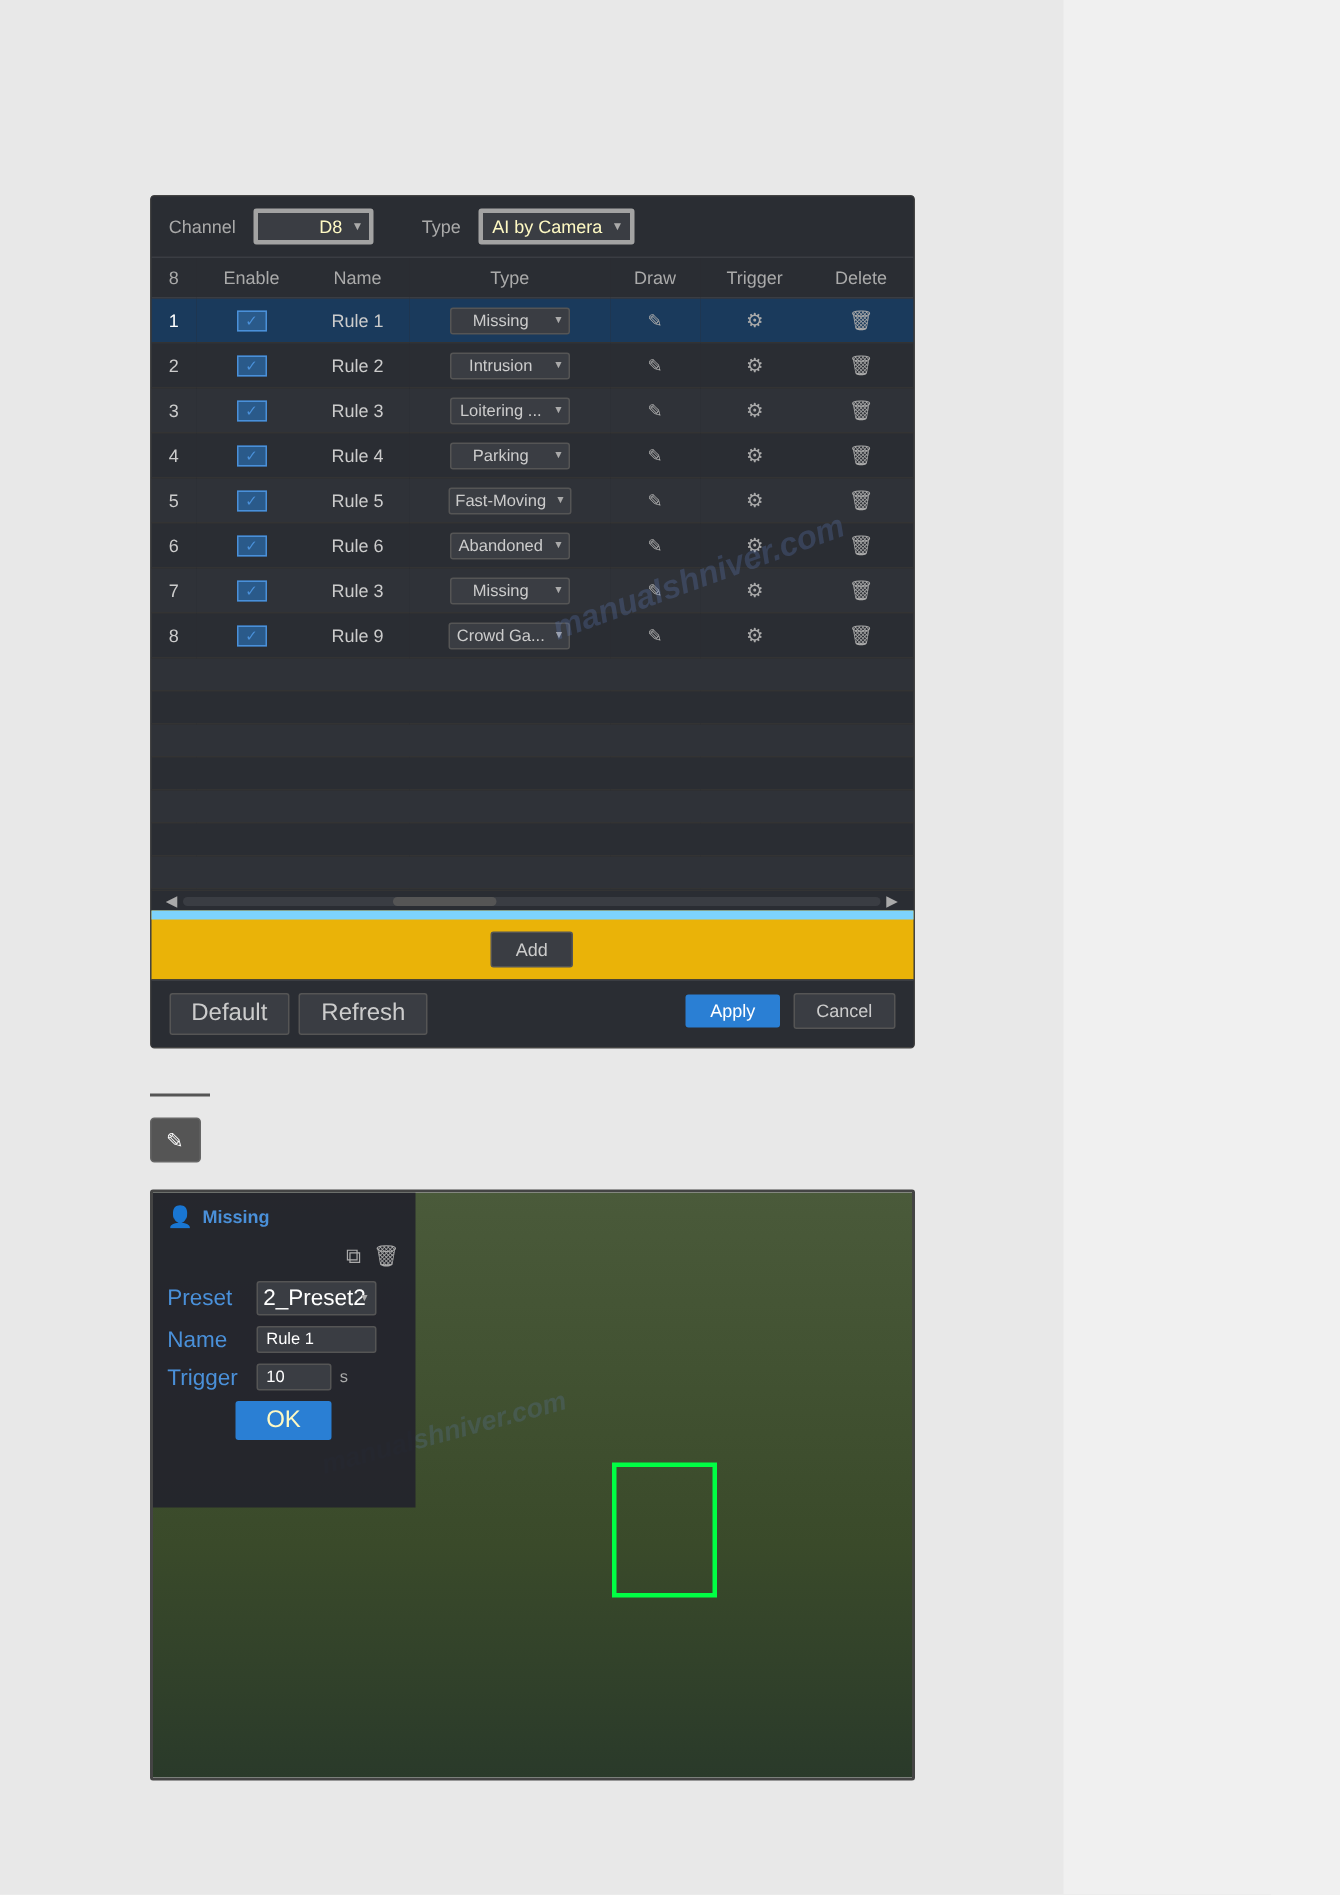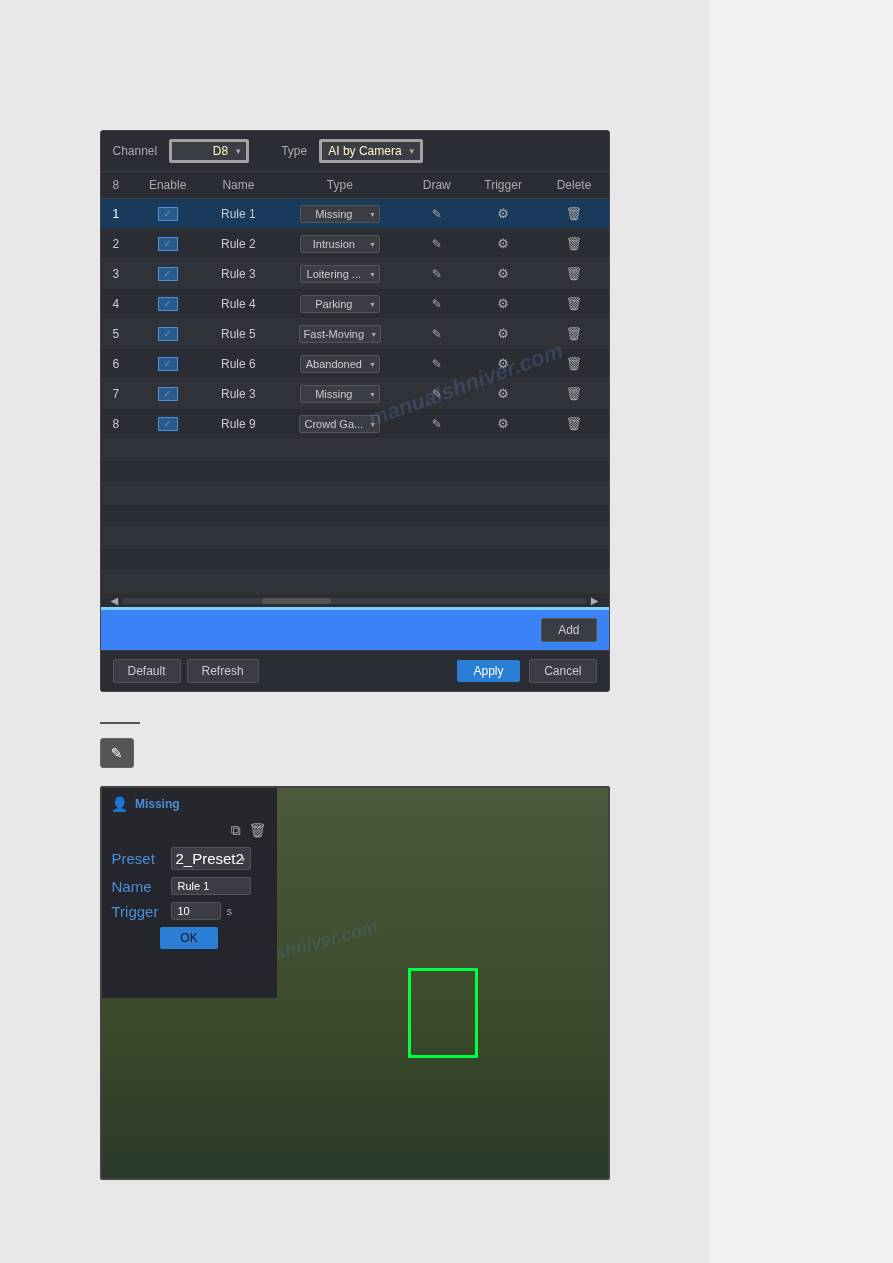--- a/index.html
+++ b/index.html
@@ -207,24 +207,24 @@
       pointer-events: none;
       user-select: none;
       right: 40px;
       top: 200px;
       font-weight: bold;
     }
 
     
     .dialog-bottom {
       display: flex;
-      justify-content: flex-end;
+      justify-content: center;
       padding: 8px 12px;
-      background: #3b82f6;
-      border-top: 3px solid #7dd3fc;
+      background: #eab308;
+      border-top: 6px solid #7dd3fc;
     }
 
     .add-btn {
       background: #3a3d43;
       border: 1px solid #555;
       color: #ccc;
       font-size: 12px;
       padding: 4px 16px;
       border-radius: 2px;
       cursor: pointer;
@@ -238,21 +238,21 @@
       background: #2a2d33;
       border-top: 1px solid #3a3d43;
     }
 
     .footer-left { display: flex; gap: 6px; }
 
     .default-btn, .refresh-btn {
       background: #3a3d43;
       border: 1px solid #555;
       color: #ccc;
-      font-size: 12px;
+      font-size: 16px;
       padding: 4px 14px;
       border-radius: 2px;
       cursor: pointer;
     }
 
     .apply-btn {
       background: #2a7fd4;
       border: none;
       color: #fff;
       font-size: 12px;
@@ -404,22 +404,22 @@
 
     .cam-duration-s {
       color: #aaa;
       font-size: 11px;
       margin-left: 2px;
     }
 
     .cam-ok-btn {
       background: #2a7fd4;
       border: none;
-      color: #0f172a;
-      font-size: 12px;
+      color: #fef9c3;
+      font-size: 16px;
       padding: 4px 20px;
       border-radius: 2px;
       cursor: pointer;
       margin-top: 6px;
       display: block;
       margin-left: auto;
       margin-right: auto;
     }
 
     .camera-bg {

